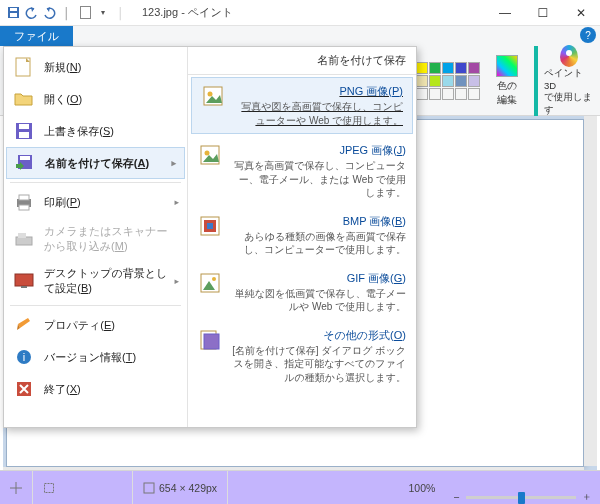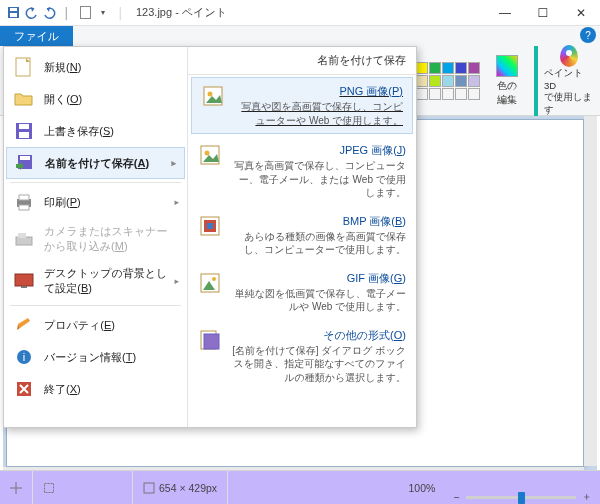--- a/index.html
+++ b/index.html
@@ -2,21 +2,21 @@
 <html><head>
 <meta charset="utf-8">
 <style>
   * { margin: 0; padding: 0; box-sizing: border-box; font-family: "Yu Gothic UI", "Meiryo", sans-serif; }
   body { width: 600px; height: 504px; background: #fff; font-size: 11px; color: #222; overflow: hidden; position: relative; }
 
   
   .titlebar { height: 26px; background: #fff; border-bottom: 1px solid #e3e3e3; display: flex; align-items: center; }
   .qat { display: flex; align-items: center; gap: 4px; padding: 0 6px; }
   .qat .ic { width: 14px; height: 14px; display: flex; align-items: center; justify-content: center; color: #3b6fb5; }
-  .title-text { margin-left: 2px; font-size: 11px; color: #444; flex: 0 0 auto; }
+  .title-text { margin-left: 8px; font-size: 11px; color: #444; flex: 0 0 auto; }
   .titlebar-spacer { flex: 1; }
   .win-controls { display: flex; height: 100%; }
   .win-controls div { width: 38px; display: flex; align-items: center; justify-content: center; color: #333; font-size: 12px; }
 
   
   .menustrip { height: 20px; background: #f5f6f7; display: flex; align-items: stretch; position: relative; }
   .file-tab { background: #1979ca; color: #fff; padding: 0 14px; display: flex; align-items: center; font-size: 11px; }
   .help-btn { position: absolute; right: 4px; top: 1px; width: 16px; height: 16px; border-radius: 50%; background: #1979ca; color: #fff; font-size: 10px; display: flex; align-items: center; justify-content: center; }
 
   

